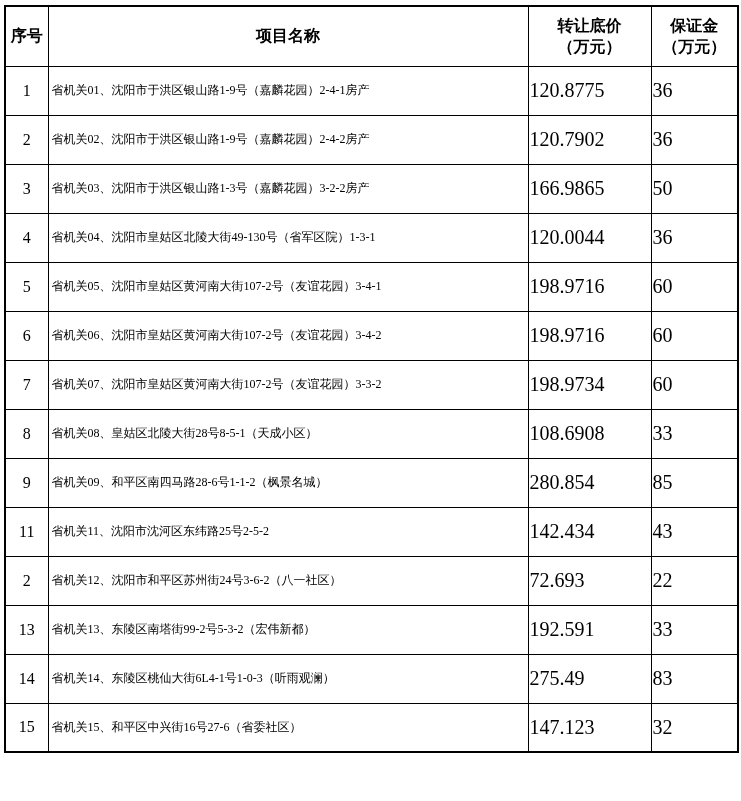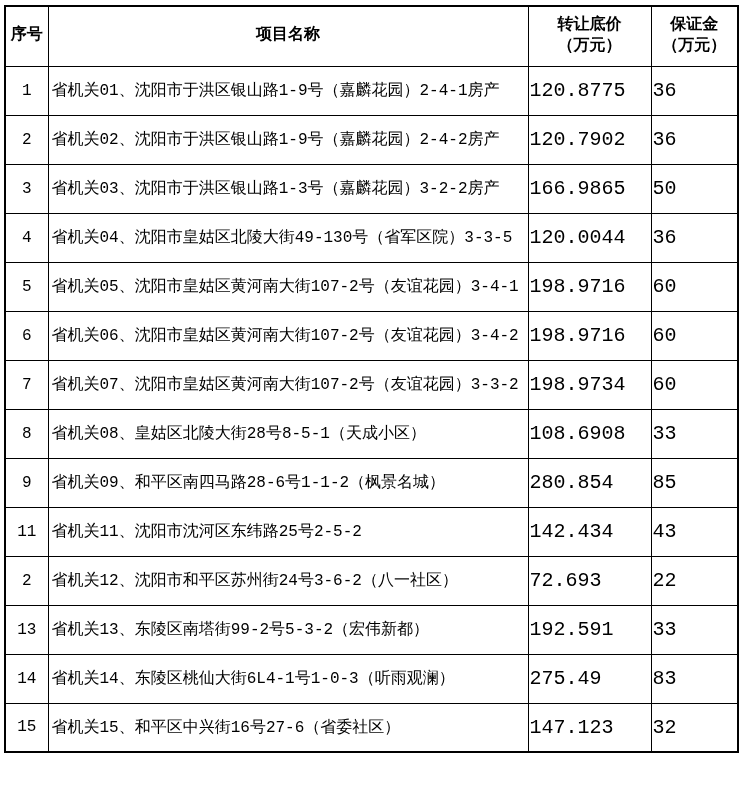--- a/index.html
+++ b/index.html
@@ -17,21 +17,20 @@
     }
     table.props {
       position: absolute;
       left: 4px;
       top: 5px;
       width: 733px;
       border-collapse: collapse;
       table-layout: fixed;
       border: 2px solid #000000;
       background: #ffffff;
-      font-family: Liberation Mono, monospace;
     }
     table.props th,
     table.props td {
       border: 1px solid #000000;
       color: #000000;
       vertical-align: middle;
       overflow: hidden;
       white-space: nowrap;
     }
     table.props thead tr {
@@ -44,21 +43,21 @@
       font-size: 16px;
       font-weight: bold;
       text-align: center;
       line-height: 1.35;
     }
     td.c-no {
       font-size: 16px;
       text-align: center;
     }
     td.c-name {
-      font-size: 16px;
+      font-size: 12px;
       text-align: left;
       padding-left: 3px;
       padding-right: 2px;
     }
     td.c-price, td.c-deposit {
       font-size: 20px;
       text-align: left;
     }
   </style>
 </head>
@@ -94,21 +93,21 @@
         <td class="c-deposit">36</td>
       </tr>
       <tr>
         <td class="c-no">3</td>
         <td class="c-name">省机关03、沈阳市于洪区银山路1-3号（嘉麟花园）3-2-2房产</td>
         <td class="c-price">166.9865</td>
         <td class="c-deposit">50</td>
       </tr>
       <tr>
         <td class="c-no">4</td>
-        <td class="c-name">省机关04、沈阳市皇姑区北陵大街49-130号（省军区院）3-3-5</td>
+        <td class="c-name">省机关04、沈阳市皇姑区北陵大街49-130号（省军区院）1-3-1</td>
         <td class="c-price">120.0044</td>
         <td class="c-deposit">36</td>
       </tr>
       <tr>
         <td class="c-no">5</td>
         <td class="c-name">省机关05、沈阳市皇姑区黄河南大街107-2号（友谊花园）3-4-1</td>
         <td class="c-price">198.9716</td>
         <td class="c-deposit">60</td>
       </tr>
       <tr>

